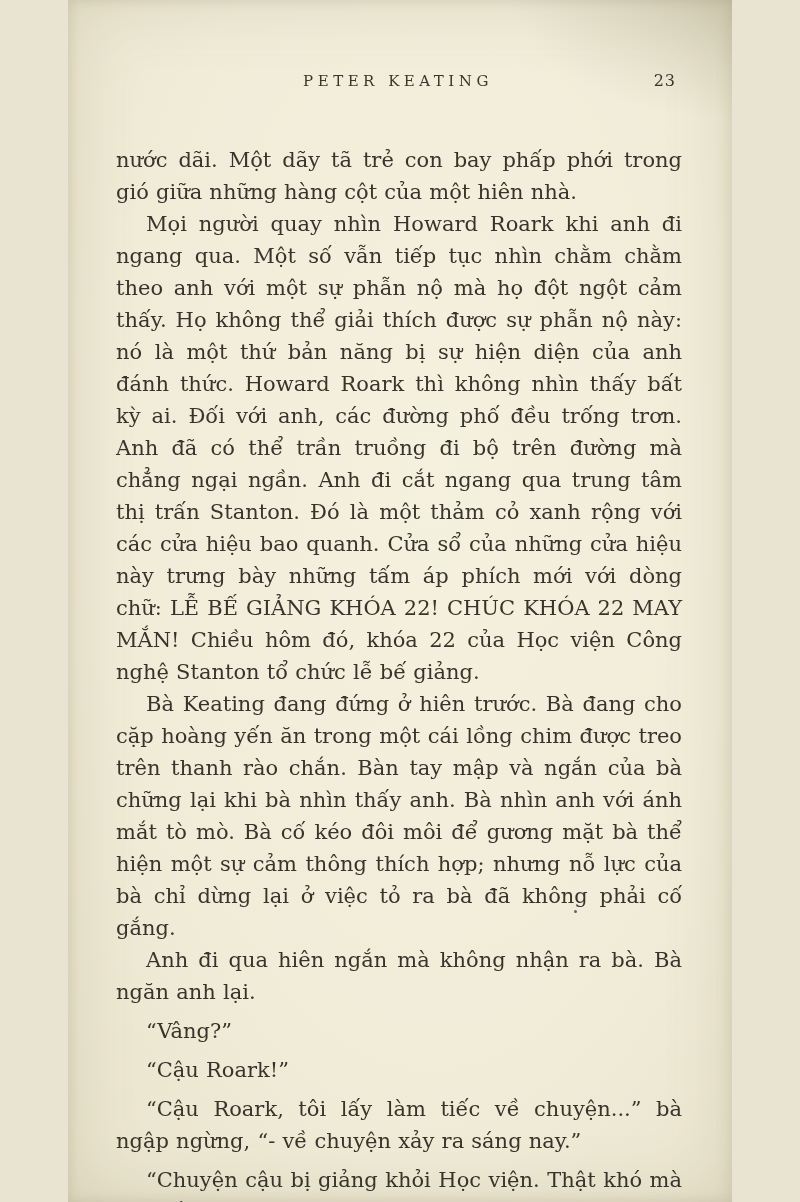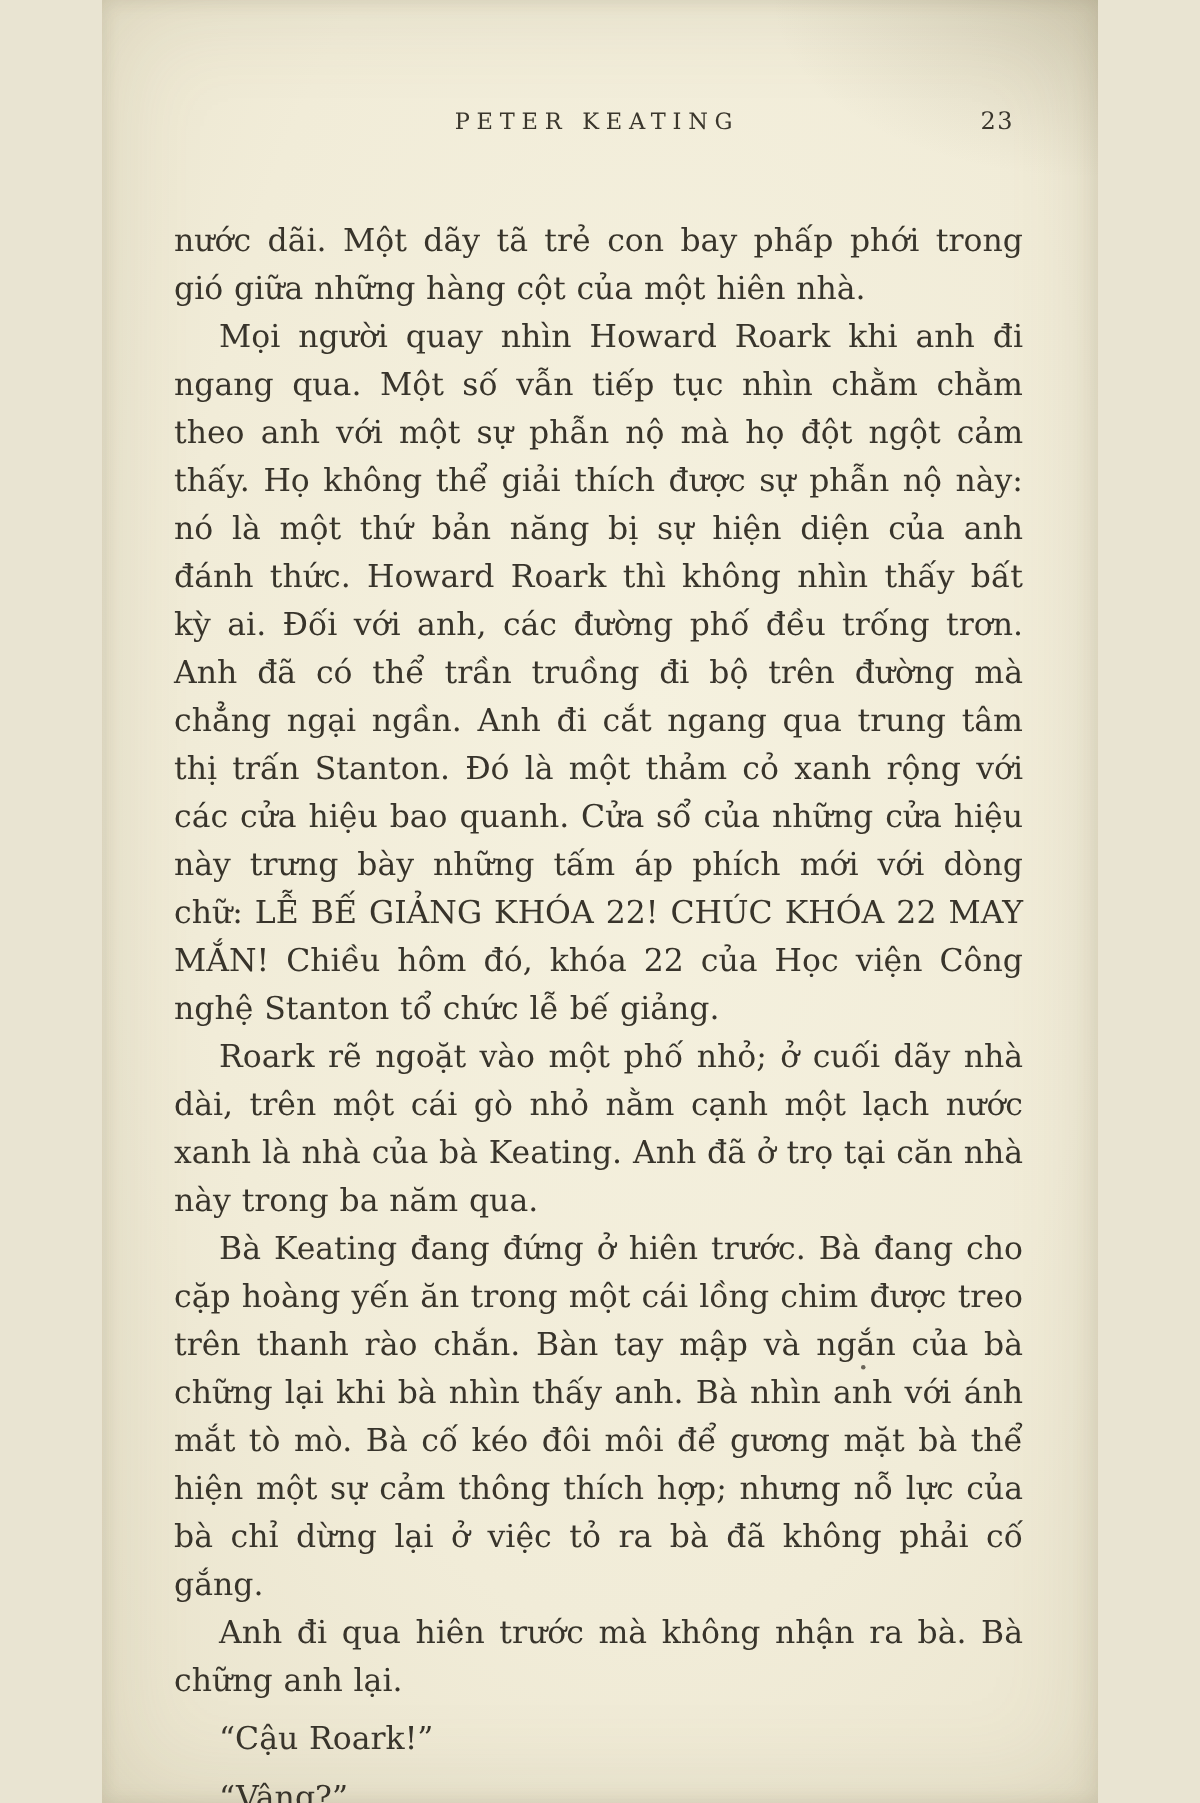--- a/index.html
+++ b/index.html
@@ -91,24 +91,24 @@
   <div class="corner-shade"></div>
 
   <header class="running-head">
     <span>PETER KEATING</span>
     <span class="page-num">23</span>
   </header>
 
   <main class="text-block">
     <p class="para no-indent">nước dãi. Một dãy tã trẻ con bay phấp phới trong gió giữa những hàng cột của một hiên nhà.</p>
     <p class="para">Mọi người quay nhìn Howard Roark khi anh đi ngang qua. Một số vẫn tiếp tục nhìn chằm chằm theo anh với một sự phẫn nộ mà họ đột ngột cảm thấy. Họ không thể giải thích được sự phẫn nộ này: nó là một thứ bản năng bị sự hiện diện của anh đánh thức. Howard Roark thì không nhìn thấy bất kỳ ai. Đối với anh, các đường phố đều trống trơn. Anh đã có thể trần truồng đi bộ trên đường mà chẳng ngại ngần. Anh đi cắt ngang qua trung tâm thị trấn Stanton. Đó là một thảm cỏ xanh rộng với các cửa hiệu bao quanh. Cửa sổ của những cửa hiệu này trưng bày những tấm áp phích mới với dòng chữ: LỄ BẾ GIẢNG KHÓA 22! CHÚC KHÓA 22 MAY MẮN! Chiều hôm đó, khóa 22 của Học viện Công nghệ Stanton tổ chức lễ bế giảng.</p>
-    <p class="para">Roark rẽ ngoặt vào một phố nhỏ; ở cuối dãy nhà dài, trên một cái gò nhỏ nằm cạnh một lạch nước xanh là nhà của bà Keating. Anh đã ở trọ tại căn nhà này trong ba năm qua.</p>
     <p class="para">Bà Keating đang đứng ở hiên trước. Bà đang cho cặp hoàng yến ăn trong một cái lồng chim được treo trên thanh rào chắn. Bàn tay mập và ngắn của bà chững lại khi bà nhìn thấy anh. Bà nhìn anh với ánh mắt tò mò. Bà cố kéo đôi môi để gương mặt bà thể hiện một sự cảm thông thích hợp; nhưng nỗ lực của bà chỉ dừng lại ở việc tỏ ra bà đã không phải cố gắng.</p>
-    <p class="para">Anh đi qua hiên trước mà không nhận ra bà. Bà chững anh lại.</p>
+    <p class="para">Anh đi qua hiên ngắn mà không nhận ra bà. Bà ngăn anh lại.</p>
+    <p class="para dialogue">“Vâng?”</p>
     <p class="para dialogue">“Cậu Roark!”</p>
-    <p class="para dialogue">“Vâng?”</p>
+    <p class="para dialogue">“Cậu Roark, tôi lấy làm tiếc về chuyện...” bà ngập ngừng, “- về chuyện xảy ra sáng nay.”</p>
     <p class="para dialogue">“Chuyện cậu bị giảng khỏi Học viện. Thật khó mà nói hết là tôi</p>
   </main>
 
   <div class="speck-dot"></div>
   <div class="speck-comma"></div>
 
 </div>
 
 </body></html>

